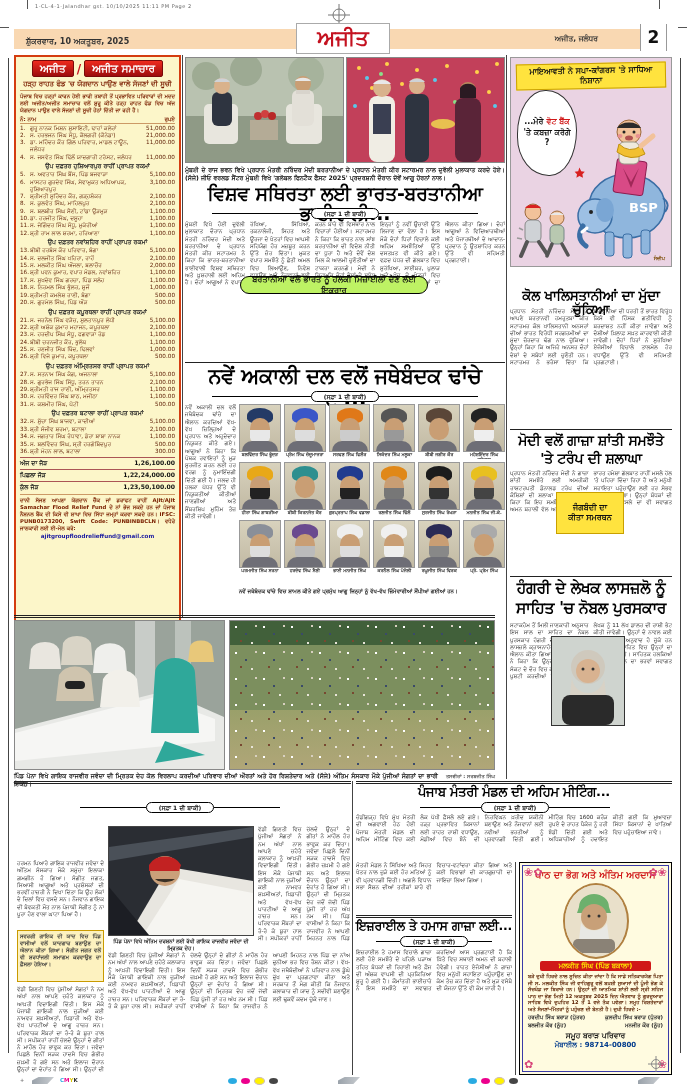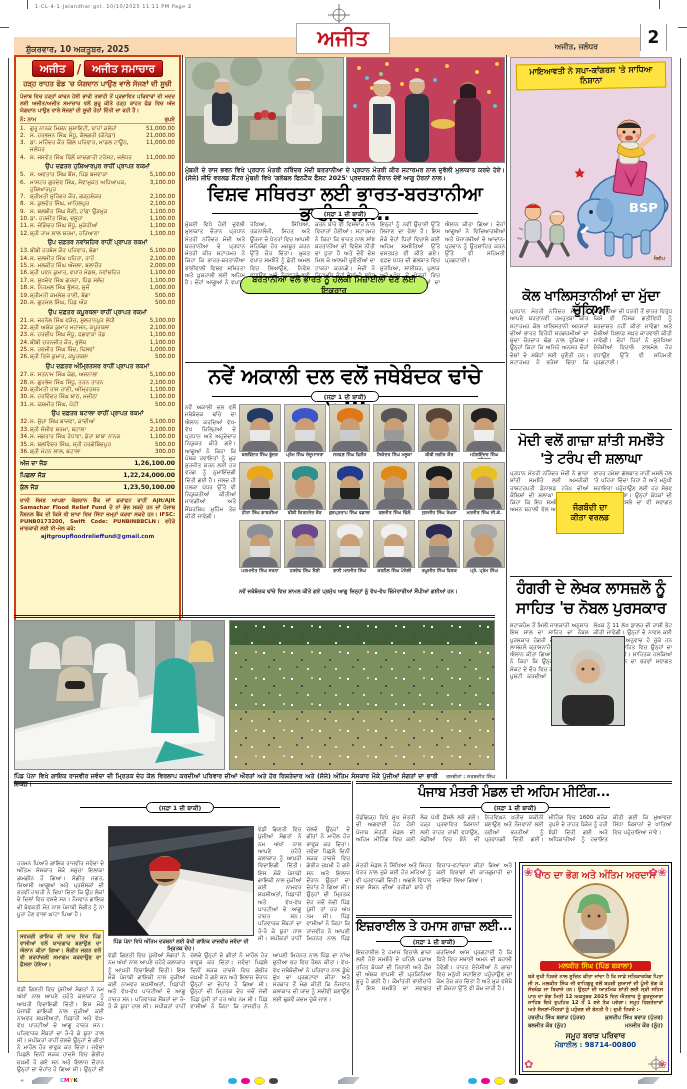--- a/index.html
+++ b/index.html
@@ -87,21 +87,21 @@
     <line x1="0" y1="11" x2="22" y2="11" stroke="#777" stroke-width="1"></line>
   </svg>
   <div class="abs" style="left:27px;top:0;width:1px;height:9px;background:#555;"></div>
   <div class="abs" style="left:0;top:27px;width:9px;height:1px;background:#555;"></div>
   <div class="abs" style="left:659px;top:0;width:1px;height:9px;background:#555;"></div>
   <div class="abs" style="left:678px;top:27px;width:9px;height:1px;background:#555;"></div>
   <div class="abs" style="left:8px;top:58px;width:1px;height:995px;background:#444;"></div>
   <div class="abs" style="left:680px;top:58px;width:1px;height:995px;background:#444;"></div>
   <div class="abs" style="left:40px;top:55px;font-size:7px;color:#444;">+</div>
 
-  <div class="abs topbar" style="left:14px;top:29px;width:626px;height:20px;margin-top:8px;">
+  <div class="abs topbar" style="left:14px;top:29px;width:626px;height:20px;">
     <span class="date">ਸ਼ੁੱਕਰਵਾਰ, 10 ਅਕਤੂਬਰ, 2025</span>
     <span class="abs edition" style="right:42px;top:0;text-align:center;">ਅਜੀਤ, ਜਲੰਧਰ</span>
   </div>
   <div class="abs masthead" style="left:296px;top:23px;width:92px;height:29px;">
     <span>ਅਜੀਤ</span>
   </div>
   <div class="abs pagenum" style="left:640px;top:24px;width:25px;height:27px;line-height:27px;">2</div>
 
   <div class="abs fund" style="left:14px;top:55px;width:167px;height:570px;">
     <div class="fb-head">
@@ -598,20 +598,23 @@
           <span class="p-beard" style="background: transparent;"></span>
           <span class="p-body"></span>
         </div>
         <div class="p-name">ਪ੍ਰੋ. ਪ੍ਰੇਮ ਸਿੰਘ</div>
       </div>
     </div>
   <div class="abs" style="left:239px;top:588px;width:266px;font-size:5.4px;font-weight:700;line-height:1.3;text-align:justify;">ਨਵੇਂ ਜਥੇਬੰਦਕ ਢਾਂਚੇ ਵਿਚ ਸ਼ਾਮਲ ਕੀਤੇ ਗਏ ਪ੍ਰਮੁੱਖ ਆਗੂ ਜਿਨ੍ਹਾਂ ਨੂੰ ਵੱਖ-ਵੱਖ ਜ਼ਿੰਮੇਵਾਰੀਆਂ ਸੌਂਪੀਆਂ ਗਈਆਂ ਹਨ।</div>
 
   <div class="abs cartoon" style="left:510px;top:57px;width:162px;height:210px;">
     <div class="banner">ਮਾਇਆਵਤੀ ਨੇ ਸਪਾ-ਕਾਂਗਰਸ 'ਤੇ ਸਾਧਿਆ ਨਿਸ਼ਾਨਾ</div>
+    <div class="bubble">
+      <span><span>...ਮੇਰੇ </span><span class="red">ਵੋਟ ਬੈਂਕ</span><span> 'ਤੇ ਕਬਜ਼ਾ ਕਰੋਗੇ ?</span></span>
+    </div>
     <svg class="abs" style="right:2px;top:28px;" width="98" height="176" viewBox="0 0 98 176">
       <ellipse cx="56" cy="120" rx="38" ry="32" fill="#8fb6dd" stroke="#3a6ea5" stroke-width="1.5"></ellipse>
       <circle cx="24" cy="130" r="17" fill="#9dc0e4" stroke="#3a6ea5" stroke-width="1.5"></circle>
       <ellipse cx="34" cy="124" rx="9" ry="12" fill="#7aa6d4"></ellipse>
       <path d="M12 140 q-8 12 3 20" stroke="#3a6ea5" stroke-width="5" fill="none" stroke-linecap="round"></path>
       <path d="M16 142 l-5 4" stroke="#fff" stroke-width="3" stroke-linecap="round"></path>
       <circle cx="20" cy="126" r="2" fill="#222"></circle>
       <rect x="34" y="146" width="9" height="24" rx="3" fill="#8fb6dd" stroke="#3a6ea5"></rect>
       <rect x="52" y="148" width="9" height="24" rx="3" fill="#8fb6dd" stroke="#3a6ea5"></rect>
       <rect x="70" y="144" width="9" height="24" rx="3" fill="#8fb6dd" stroke="#3a6ea5"></rect>
@@ -649,21 +652,21 @@
 
   <div class="abs hl" style="left:510px;top:288px;width:162px;font-size:13.5px;">ਕੋਲ ਖਾਲਿਸਤਾਨੀਆਂ ਦਾ ਮੁੱਦਾ ਚੁੱਕਿਆ</div>
   <div class="abs body c2" style="left:510px;top:308px;width:162px;height:118px;">ਪ੍ਰਧਾਨ ਮੰਤਰੀ ਨਰਿੰਦਰ ਮੋਦੀ ਨੇ ਆਪਣੇ ਬਰਤਾਨਵੀ ਹਮਰੁਤਬਾ ਕੀਰ ਸਟਾਰਮਰ ਕੋਲ ਖਾਲਿਸਤਾਨੀ ਅਨਸਰਾਂ ਦੀਆਂ ਭਾਰਤ ਵਿਰੋਧੀ ਸਰਗਰਮੀਆਂ ਦਾ ਮੁੱਦਾ ਜ਼ੋਰਦਾਰ ਢੰਗ ਨਾਲ ਚੁੱਕਿਆ। ਉਨ੍ਹਾਂ ਕਿਹਾ ਕਿ ਅਜਿਹੇ ਅਨਸਰ ਦੋਹਾਂ ਦੇਸ਼ਾਂ ਦੇ ਸਬੰਧਾਂ ਲਈ ਚੁਣੌਤੀ ਹਨ। ਸਟਾਰਮਰ ਨੇ ਭਰੋਸਾ ਦਿੱਤਾ ਕਿ ਬਰਤਾਨੀਆ ਦੀ ਧਰਤੀ ਤੋਂ ਭਾਰਤ ਵਿਰੁੱਧ ਕਿਸੇ ਵੀ ਹਿੰਸਕ ਗਤੀਵਿਧੀ ਨੂੰ ਬਰਦਾਸ਼ਤ ਨਹੀਂ ਕੀਤਾ ਜਾਵੇਗਾ ਅਤੇ ਦੋਸ਼ੀਆਂ ਖ਼ਿਲਾਫ਼ ਸਖ਼ਤ ਕਾਰਵਾਈ ਕੀਤੀ ਜਾਵੇਗੀ। ਦੋਹਾਂ ਧਿਰਾਂ ਨੇ ਸੁਰੱਖਿਆ ਏਜੰਸੀਆਂ ਵਿਚਾਲੇ ਤਾਲਮੇਲ ਹੋਰ ਵਧਾਉਣ ਉੱਤੇ ਵੀ ਸਹਿਮਤੀ ਪ੍ਰਗਟਾਈ।</div>
 
   <div class="abs hr1" style="left:510px;top:429px;width:162px;"></div>
   <div class="abs hl" style="left:510px;top:433px;width:162px;font-size:14px;">ਮੋਦੀ ਵਲੋਂ ਗਾਜ਼ਾ ਸ਼ਾਂਤੀ ਸਮਝੌਤੇ</div>
   <div class="abs hl" style="left:510px;top:451px;width:162px;font-size:14px;">'ਤੇ ਟਰੰਪ ਦੀ ਸ਼ਲਾਘਾ</div>
   <div class="abs body c2" style="left:510px;top:470px;width:162px;height:103px;">ਪ੍ਰਧਾਨ ਮੰਤਰੀ ਨਰਿੰਦਰ ਮੋਦੀ ਨੇ ਗਾਜ਼ਾ ਸ਼ਾਂਤੀ ਸਮਝੌਤੇ ਲਈ ਅਮਰੀਕੀ ਰਾਸ਼ਟਰਪਤੀ ਡੋਨਾਲਡ ਟਰੰਪ ਦੀਆਂ ਕੋਸ਼ਿਸ਼ਾਂ ਦੀ ਸ਼ਲਾਘਾ ਕੀਤੀ। ਉਨ੍ਹਾਂ ਕਿਹਾ ਕਿ ਇਹ ਸਮਝੌਤਾ ਖ਼ਿੱਤੇ ਵਿਚ ਅਮਨ ਬਹਾਲੀ ਵੱਲ ਅਹਿਮ ਕਦਮ ਹੈ। ਭਾਰਤ ਹਮੇਸ਼ਾ ਗੱਲਬਾਤ ਰਾਹੀਂ ਮਸਲੇ ਹੱਲ 'ਤੇ ਪਹਿਰਾ ਦਿੰਦਾ ਰਿਹਾ ਹੈ ਅਤੇ ਮਨੁੱਖੀ ਸਹਾਇਤਾ ਪਹੁੰਚਾਉਣ ਲਈ ਹਰ ਸੰਭਵ ਯੋਗਦਾਨ ਪਾਵੇਗਾ। ਉਨ੍ਹਾਂ ਬੰਧਕਾਂ ਦੀ ਰਿਹਾਈ ਦੇ ਫ਼ੈਸਲੇ ਦਾ ਵੀ ਸਵਾਗਤ ਕੀਤਾ।</div>
   <div class="abs" style="left:556px;top:492px;width:66px;height:40px;background:#ffe33e;border:1px solid #c9a000;display:flex;flex-direction:column;align-items:center;justify-content:center;font-size:8px;font-weight:800;text-align:center;line-height:1.3;">
     <span>ਜੰਗਬੰਦੀ ਦਾ</span>
-    <span>ਕੀਤਾ ਵਰਲਡ</span>
+    <span>ਕੀਤਾ ਸਮਰਥਨ</span>
   </div>
 
   <div class="abs hr1" style="left:510px;top:576px;width:162px;"></div>
   <div class="abs hl" style="left:510px;top:580px;width:162px;font-size:15.5px;">ਹੰਗਰੀ ਦੇ ਲੇਖਕ ਲਾਸਜ਼ਲੋ ਨੂੰ</div>
   <div class="abs hl" style="left:510px;top:600px;width:162px;font-size:15.5px;">ਸਾਹਿਤ 'ਚ ਨੋਬਲ ਪੁਰਸਕਾਰ</div>
   <div class="abs body c2" style="left:510px;top:622px;width:162px;height:156px;">ਸਟਾਕਹੋਮ ਤੋਂ ਮਿਲੀ ਜਾਣਕਾਰੀ ਅਨੁਸਾਰ ਇਸ ਸਾਲ ਦਾ ਸਾਹਿਤ ਦਾ ਨੋਬਲ ਪੁਰਸਕਾਰ ਹੰਗਰੀ ਦੇ ਪ੍ਰਸਿੱਧ ਲੇਖਕ ਲਾਸਜ਼ਲੋ ਕ੍ਰਾਸਨਾਹੋਰਕਾਈ ਨੂੰ ਦੇਣ ਦਾ ਐਲਾਨ ਕੀਤਾ ਗਿਆ ਹੈ। ਨੋਬਲ ਕਮੇਟੀ ਨੇ ਕਿਹਾ ਕਿ ਉਨ੍ਹਾਂ ਦੀਆਂ ਲਿਖਤਾਂ ਸੰਕਟ ਦੇ ਦੌਰ ਵਿਚ ਕਲਾ ਦੀ ਤਾਕਤ ਦੀ ਪੁਸ਼ਟੀ ਕਰਦੀਆਂ ਹਨ। 71 ਸਾਲਾ ਲੇਖਕ ਨੂੰ 11 ਲੱਖ ਡਾਲਰ ਦੀ ਰਾਸ਼ੀ ਭੇਟ ਕੀਤੀ ਜਾਵੇਗੀ। ਉਨ੍ਹਾਂ ਦੇ ਨਾਵਲ ਕਈ ਭਾਸ਼ਾਵਾਂ ਵਿਚ ਅਨੁਵਾਦ ਹੋ ਚੁੱਕੇ ਹਨ ਅਤੇ ਵਿਸ਼ਵ ਸਾਹਿਤ ਵਿਚ ਉਨ੍ਹਾਂ ਦਾ ਵਿਸ਼ੇਸ਼ ਸਥਾਨ ਹੈ। ਸਾਹਿਤਕ ਹਲਕਿਆਂ ਨੇ ਇਸ ਐਲਾਨ ਦਾ ਭਰਵਾਂ ਸਵਾਗਤ ਕੀਤਾ ਹੈ।</div>
   <div class="abs photo" style="left:551px;top:636px;width:74px;height:90px;border:1px solid #333;">
     <svg width="72" height="88" viewBox="0 0 72 88">
       <rect width="72" height="88" fill="#cfd4cf"></rect>
       <circle cx="36" cy="30" r="17" fill="#cfc9bd"></circle>

